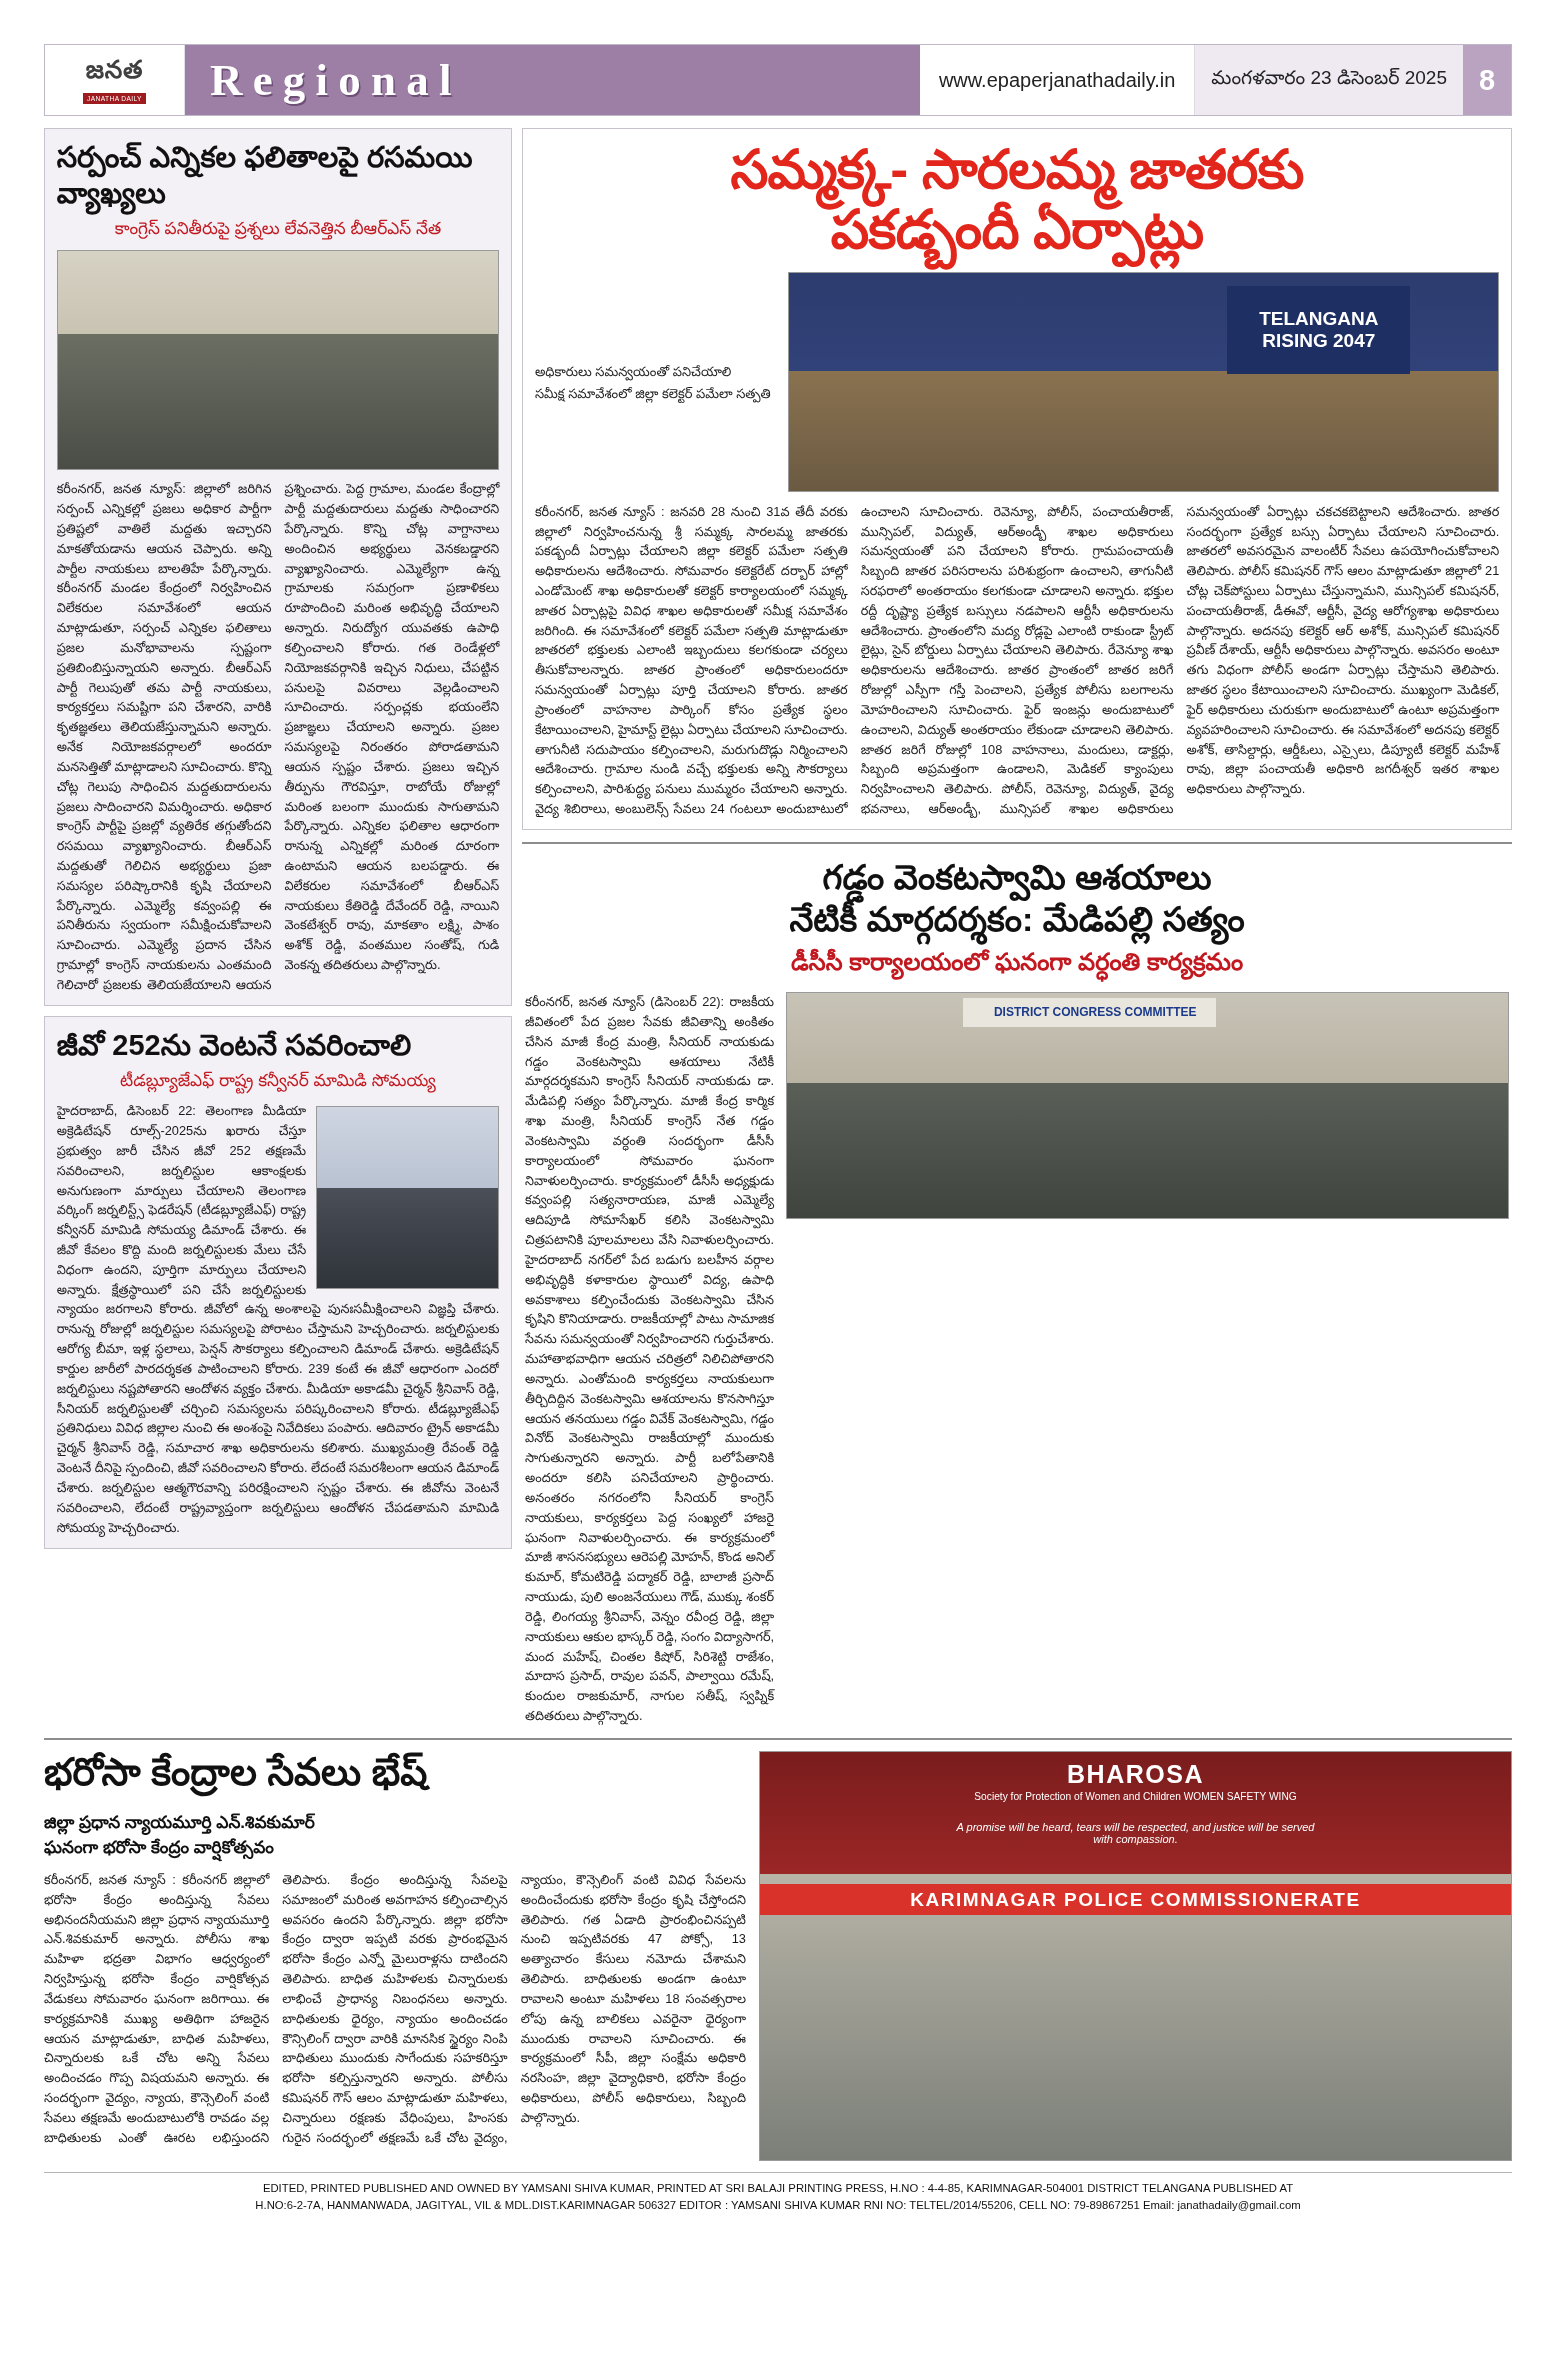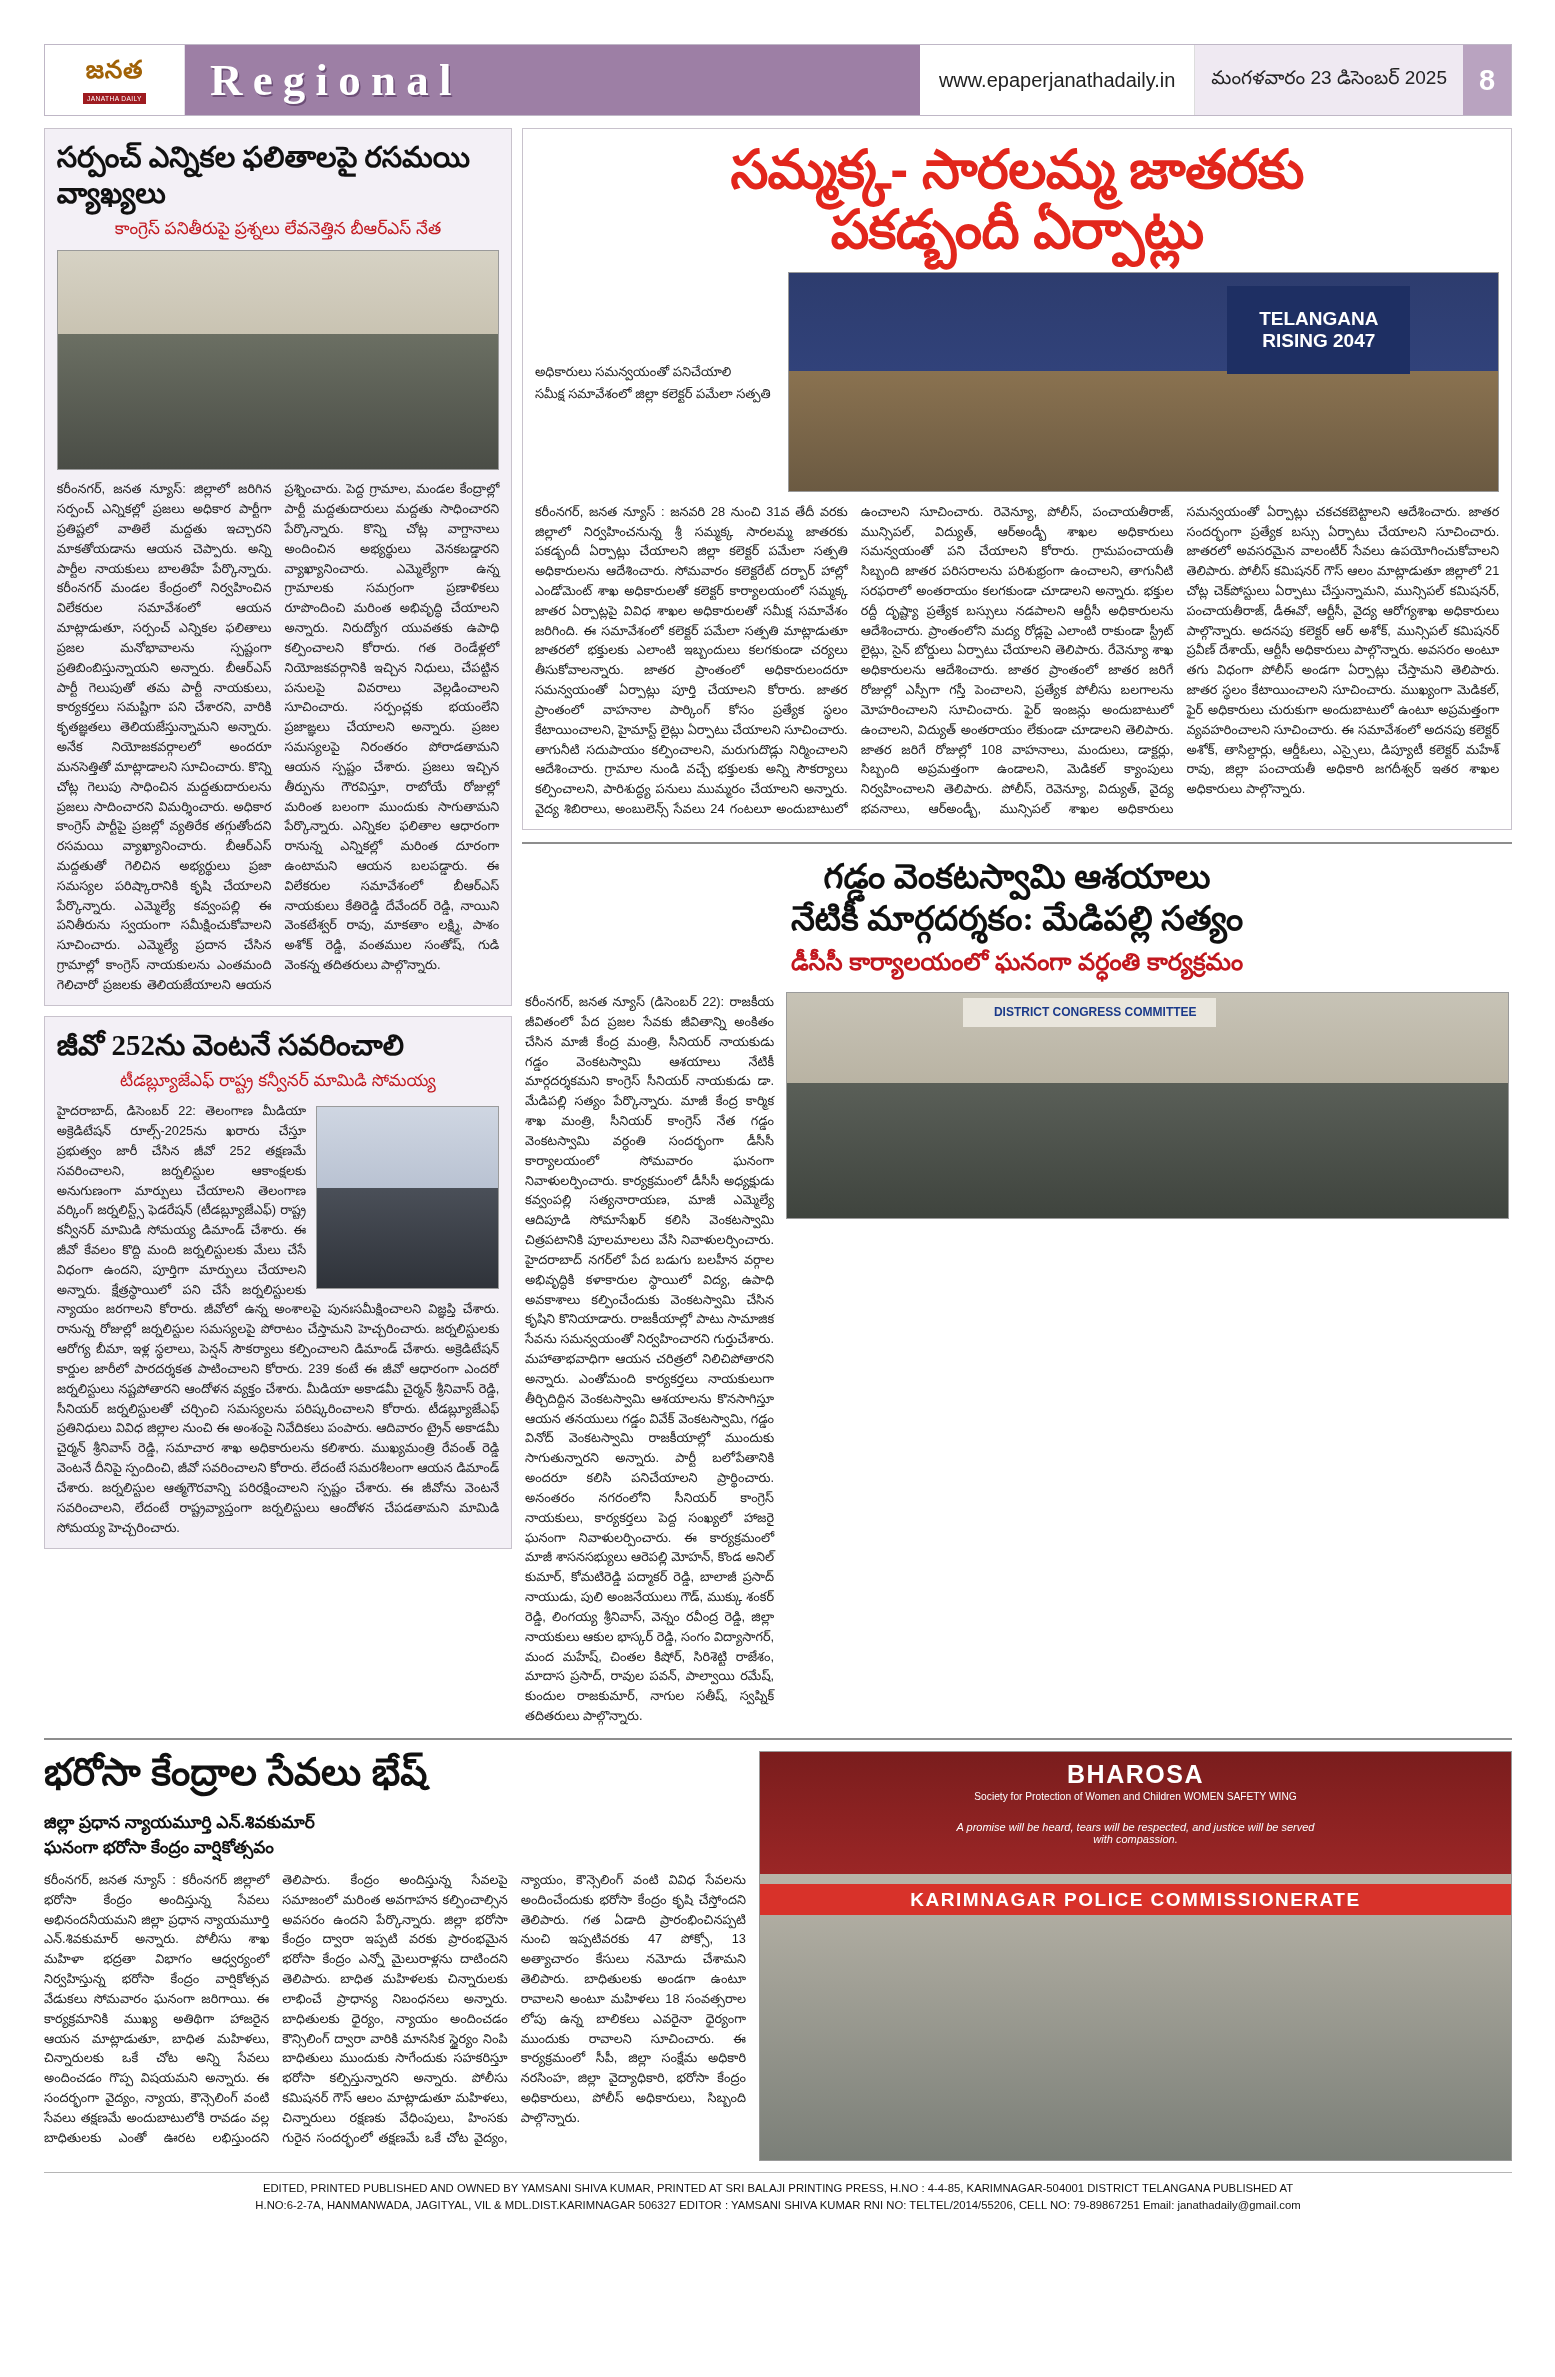--- a/index.html
+++ b/index.html
@@ -4,37 +4,37 @@
 <style>
   html,body{margin:0;padding:0;background:#d8d8d8;}
   body{font-family:"Liberation Sans", sans-serif;}
   .page{width:1556px;height:2377px;background:#ffffff;position:relative;box-sizing:border-box;padding:0;}
   .sheet{position:absolute;left:44px;top:44px;width:1468px;height:2283px;}
 
   
   .masthead{display:flex;align-items:stretch;height:70px;border:0.7px solid #bfb7c6;background:#ffffff;}
   .logo-box{width:139px;display:flex;align-items:center;justify-content:center;background:#ffffff;border-right:0.7px solid #e3dfe7;}
   .logo-inner{text-align:center;}
-  .logo-word{font-family:"Liberation Serif", serif;color:#a16207;font-size:25px;font-weight:bold;letter-spacing:0.7px;}
+  .logo-word{font-family:"Liberation Serif", serif;color:#404040;font-size:25px;font-weight:bold;letter-spacing:0.7px;}
   .logo-bar{margin-top:2.9px;background:#9e1b20;color:#fff;font-size:6.6px;padding:2.2px 4.4px;letter-spacing:0.4px;}
   .regional-box{flex:1;background:#9d7fa5;display:flex;align-items:center;padding-left:25px;}
   .regional-text{font-family:"Liberation Serif", serif;color:#ffffff;font-size:45px;font-weight:bold;letter-spacing:10.2px;text-shadow:1.5px 1.5px 0 #6d4f77;}
   .url-box{display:flex;align-items:center;padding:0 19px;font-size:20px;color:#222;background:#fff;}
   .date-box{display:flex;align-items:center;padding:0 16px;background:#efe9f2;font-size:19px;color:#222;border-left:0.7px solid #ddd;}
   .page-no{width:48px;background:#b9a3c0;color:#fff;font-size:29px;font-weight:bold;display:flex;align-items:center;justify-content:center;}
 
   
   .row1{display:flex;margin-top:11.7px;gap:10.2px;}
   .colA{width:468px;}
   .colB{flex:1;}
 
   .panel{border:0.7px solid #c8c2cc;padding:10.2px 11.7px;box-sizing:border-box;background:#fff;}
   .panel-tint{background:#f3f0f6;}
 
-  .hdl-tel{font-family:Liberation Serif, serif;color:#1b1b1b;font-weight:bold;line-height:1.25;}
+  .hdl-tel{font-family:Liberation Sans, sans-serif;color:#1b1b1b;font-weight:bold;line-height:1.25;}
   .h-left{font-size:29px;color:#111;}
   .sub-red{color:#c2181f;font-size:17px;font-weight:normal;text-align:center;margin-top:7.3px;}
 
   .photo{width:100%;background:#8c8c8c;display:block;border:0.7px solid #9a9a9a;box-sizing:border-box;position:relative;overflow:hidden;}
 
   .body-tel{font-size:12.8px;line-height:1.55;text-align:justify;color:#1a1a1a;}
   .two-col{column-count:2;column-gap:13px;}
   .three-col{column-count:3;column-gap:13px;}
 
   .big-red{color:#e2261c;font-size:54px;line-height:1.12;font-weight:bold;text-align:center;letter-spacing:-0.7px;}

